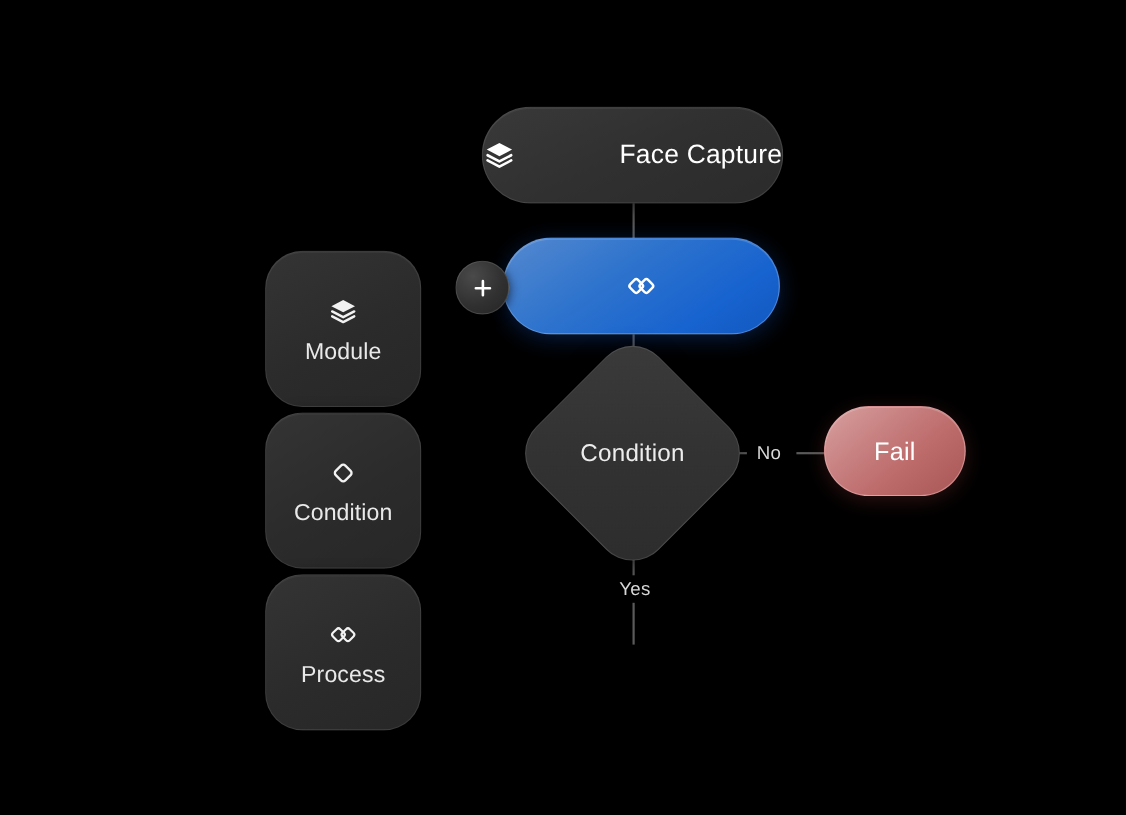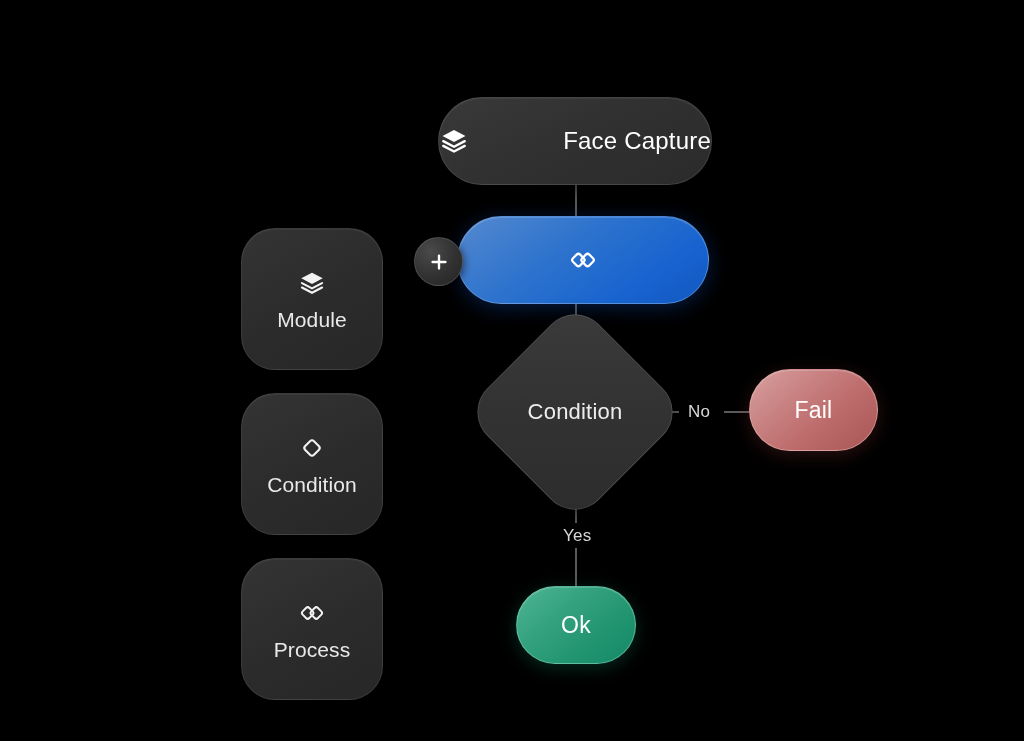--- a/index.html
+++ b/index.html
@@ -22,21 +22,21 @@
     background: #000000;
   }
 
   
   .palette {
     position: absolute;
     left: 241px;
     top: 228px;
     display: flex;
     flex-direction: column;
-    gap: 23px;
+    gap: 5px;
   }
   .palette-card {
     width: 140px;
     height: 140px;
     border-radius: 34px;
     background: linear-gradient(150deg, #343434 0%, #2b2b2b 55%, #272727 100%);
     border: 1px solid rgba(255,255,255,0.085);
     box-shadow: 0 2px 14px rgba(0,0,0,0.55), inset 0 1px 0 rgba(255,255,255,0.045);
     display: flex;
     flex-direction: column;
@@ -287,17 +287,14 @@
 
   <div class="node-condition-wrap">
     <div class="node-condition-shape"></div>
     <div class="node-condition-text">Condition</div>
   </div>
 
   <div class="node node-fail">
     <span class="node-label">Fail</span>
   </div>
 
-  <div class="node node-ok">
-    <span class="node-label">Ok</span>
-  </div>
 
 </div>
 
 </body></html>

